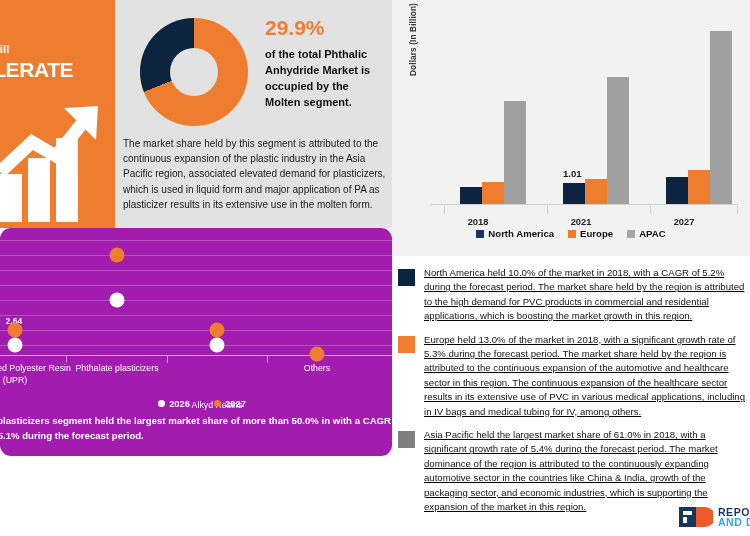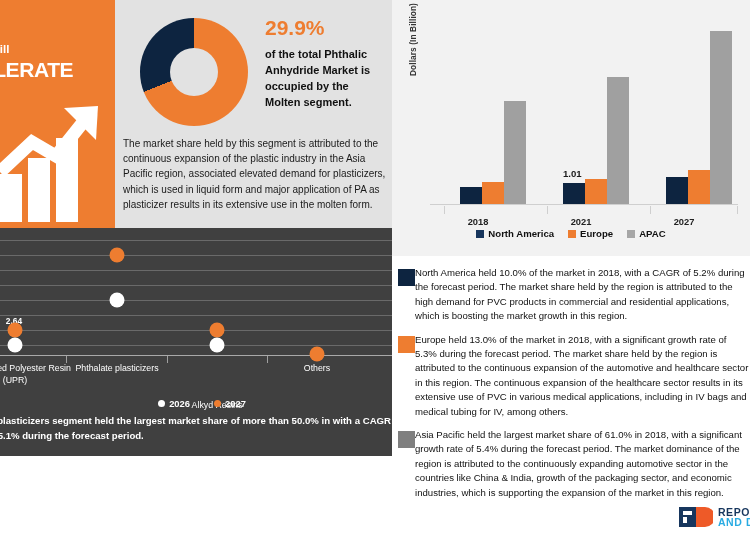--- a/index.html
+++ b/index.html
@@ -129,37 +129,38 @@
 
   
   .regions {
     position: absolute;
     left: 392px; top: 256px;
     width: 358px; height: 280px;
     background: #ffffff;
     padding: 10px 0 0 6px;
     overflow: hidden;
   }
-  .region-row { display: flex; margin-bottom: 9px; }
+  .region-row { display: flex; gap: 9px; margin-bottom: 9px; text-decoration: underline; }
   .region-chip { width: 17px; height: 17px; flex: 0 0 17px; margin-top: 3px; }
   .region-chip.na { background: #0d2440; }
   .region-chip.eu { background: #ee7d30; }
   .region-chip.apac { background: #7f7f7f; }
   .region-text {
     font-size: 9.6px; line-height: 14.4px; color: #111111;
     width: 340px;
   }
 
   
   .navy-panel {
     position: absolute;
     left: 0; top: 228px;
     width: 392px; height: 228px;
-    background: #404040;
-    overflow: hidden;
+    background: #a21caf;
+    overflow: hidden;
+    border-radius: 11px;
   }
   .dotplot {
     position: absolute; left: -55px; top: 6px;
     width: 447px; height: 122px;
   }
   .gridline {
     position: absolute; left: 0; width: 447px; height: 1px;
     background: rgba(255,255,255,0.22);
   }
   .axisline {

